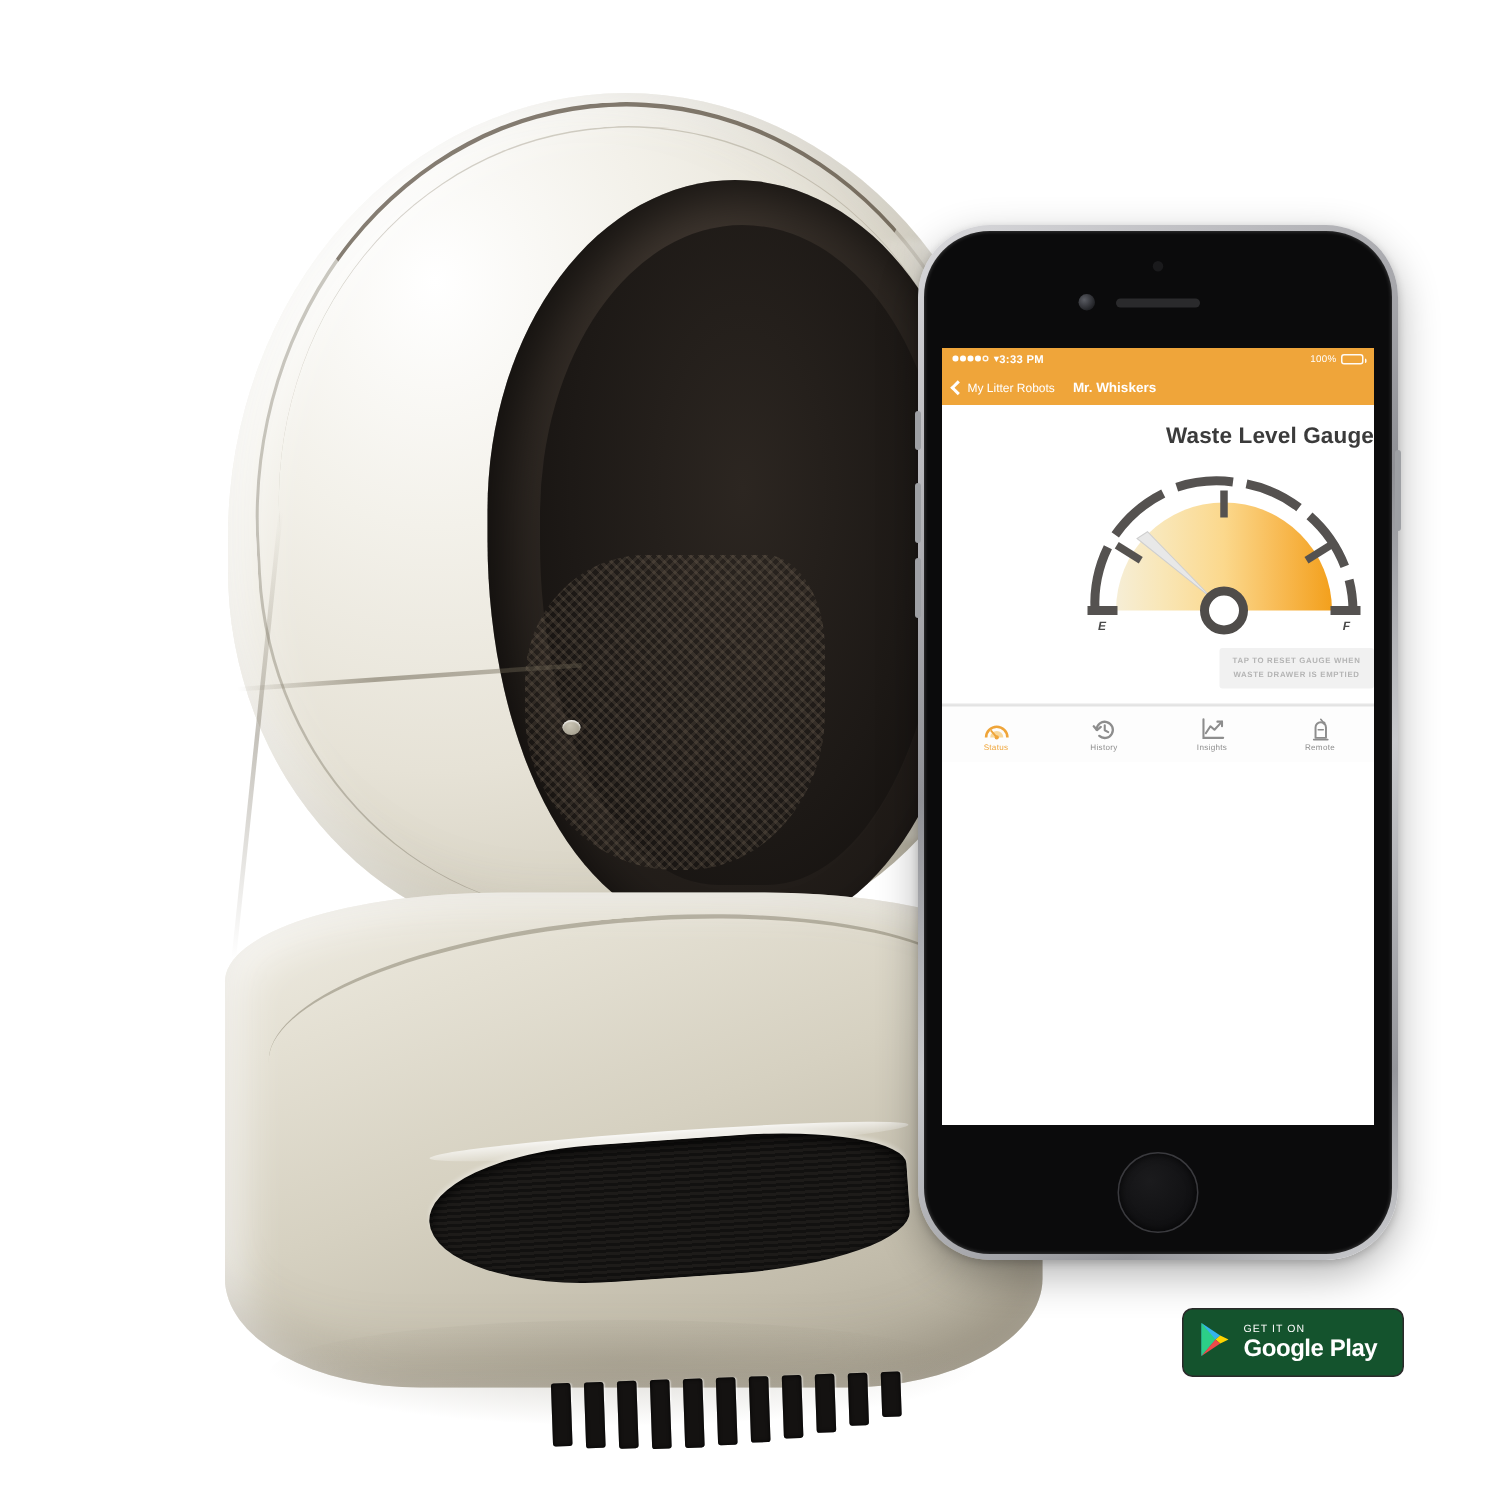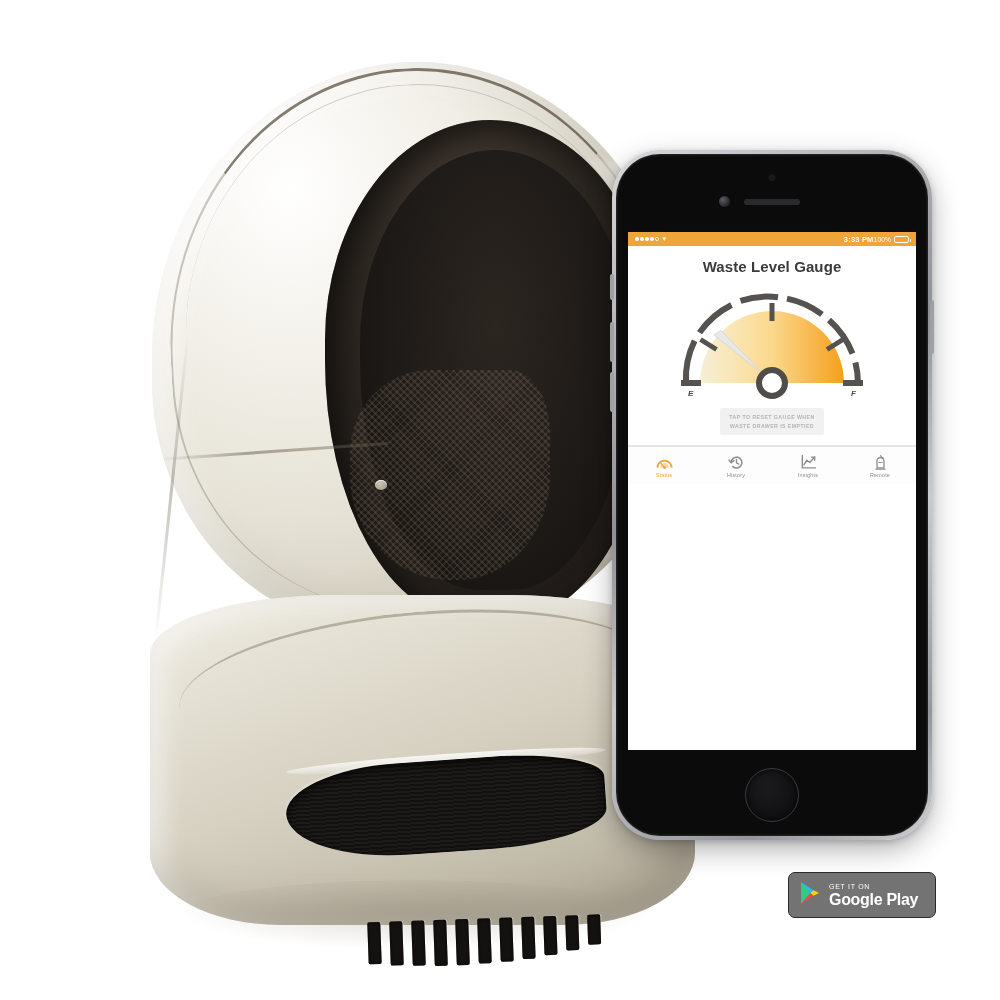--- a/index.html
+++ b/index.html
@@ -181,21 +181,21 @@
   
   .statusbar {
     height:14px; background:#efa53a; color:#fff;
     display:flex; align-items:center; padding:0 7px;
     font-size:7.5px; letter-spacing:.2px; flex:0 0 auto;
   }
   .sb-left { display:flex; align-items:center; gap:1.5px; }
   .dot { width:3.6px; height:3.6px; border-radius:50%; background:#fff; display:inline-block; }
   .dot.hollow { background:transparent; border:1px solid rgba(255,255,255,.9); }
   .wifi { margin-left:2px; font-size:7px; }
-  .sb-time { flex:1; text-align:right; font-weight:bold; font-size:7.5px; }
+  .sb-time { flex:1; text-align:left; font-weight:bold; font-size:7.5px; }
   .sb-right { display:flex; align-items:center; gap:3px; }
   .batt-pct { font-size:6.5px; }
   .batt {
     width:15px; height:7px; border:1px solid rgba(255,255,255,.95);
     border-radius:2px; position:relative; padding:1px;
   }
   .batt::after{ content:""; position:absolute; right:-3px; top:2px; width:1.5px; height:3px; background:rgba(255,255,255,.95); border-radius:0 1px 1px 0;}
   .batt-fill { height:100%; background:#fff; border-radius:1px; }
 
   
@@ -209,21 +209,21 @@
     width:7px; height:7px; border-left:2px solid #fff; border-bottom:2px solid #fff;
     transform: rotate(45deg); display:inline-block;
   }
   .nav-back-label { font-size:8px; }
   .nav-title { font-size:9px; font-weight:bold; margin-left:12px; }
 
   
   .gauge-section {
     background:#fff; padding:12px 0 10px; flex:0 0 auto;
     border-bottom:1px solid #e6e6e6;
-    display:flex; flex-direction:column; align-items:center;
+    display:flex; flex-direction:column; align-items:flex-end;
   }
   .page-title { font-size:15px; font-weight:bold; color:#3b3b3b; letter-spacing:.1px; margin-bottom:8px; }
   .gauge-wrap { width:200px; height:118px; position:relative; }
   .gauge-labels { width:200px; display:flex; justify-content:space-between; padding:0 16px; margin-top:-12px; }
   .gauge-label { font-size:8px; font-weight:bold; color:#4a4a4a; font-style:italic; }
   .reset-badge {
     margin-top:10px; background:#f1f1f1; border-radius:2px;
     padding:5px 9px; text-align:center; color:#b4b4b4;
     font-size:5.2px; letter-spacing:.45px; line-height:1.65; font-weight:bold;
     max-width:150px; cursor:pointer;
@@ -260,21 +260,21 @@
     flex:1; display:flex; flex-direction:column; align-items:center; justify-content:center;
     gap:1px; cursor:pointer;
   }
   .tab-icon { height:17px; display:flex; align-items:center; justify-content:center; }
   .tab-label { font-size:5.4px; color:#8d8d8d; letter-spacing:.2px; }
   .tab.active .tab-label { color:#efa53a; }
 
   
   .badges { position:absolute; left:788px; top:872px; width:148px; }
   .badge {
-    height:46px; background:#737373; border-radius:7px; border:1px solid #2a2a2a;
+    height:46px; background:#14532d; border-radius:7px; border:1px solid #2a2a2a;
     display:flex; align-items:center; padding:0 10px; gap:8px; color:#fff;
     margin-bottom:9px; cursor:pointer;
   }
   .badge-text { display:flex; flex-direction:column; justify-content:center; line-height:1; }
   .badge-small { font-size:7px; letter-spacing:.7px; margin-bottom:2px; }
   .badge-big { font-size:16px; font-weight:bold; letter-spacing:-.3px; }
 </style>
 </head>
 <body>
 
@@ -334,20 +334,27 @@
           <span class="dot hollow"></span>
           <span class="wifi">▾</span>
         </div>
         <div class="sb-time">3:33 PM</div>
         <div class="sb-right">
           <span class="batt-pct">100%</span>
           <span class="batt"><span class="batt-fill" style="width:100%"></span></span>
         </div>
       </div>
 
+      <div class="navbar">
+        <div class="nav-back">
+          <span class="chev"></span>
+          <span class="nav-back-label">My Litter Robots</span>
+        </div>
+        <div class="nav-title">Mr. Whiskers</div>
+      </div>
 
       <div class="gauge-section">
         <div class="page-title">Waste Level Gauge</div>
 
         <div class="gauge-wrap">
           <svg viewBox="0 0 200 118" width="200" height="118">
             <defs>
               <linearGradient id="gfill" x1="0" y1="0" x2="1" y2="0">
                 <stop offset="0%" stop-color="#f6eed6"></stop>
                 <stop offset="22%" stop-color="#f9e6b6"></stop>

